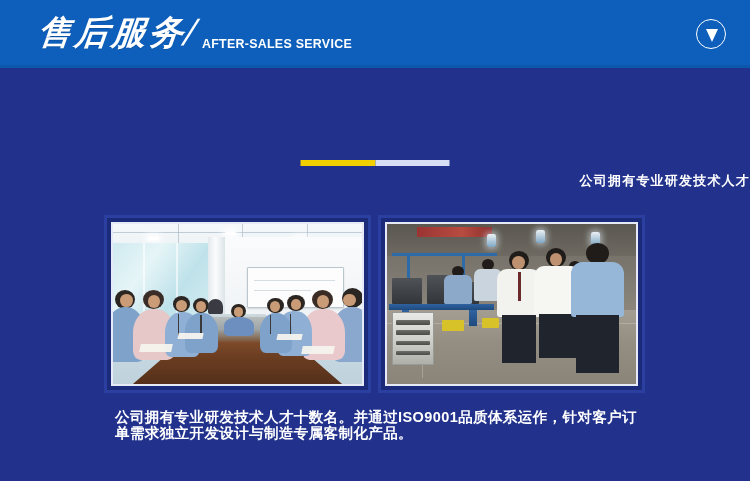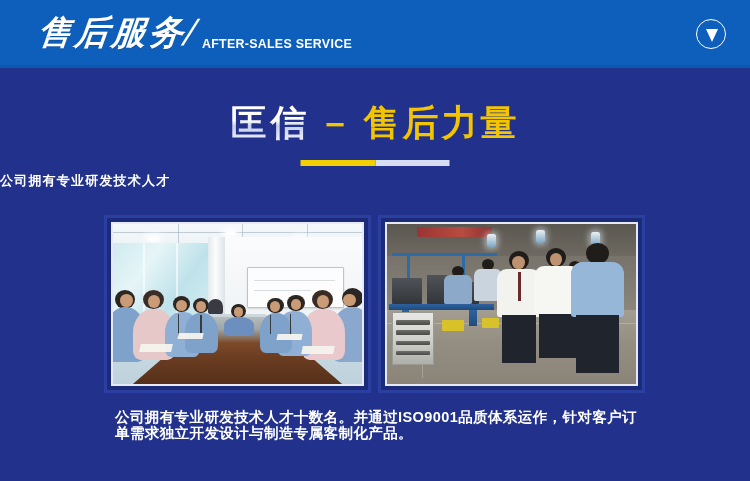--- a/index.html
+++ b/index.html
@@ -76,21 +76,21 @@
   }
   .divider{
     position:absolute;left:50%;top:160px;
     transform:translateX(-50%);
     width:149px;height:6px;display:flex;
   }
   .divider .d-left{width:50%;height:100%;background:#F2D000;}
   .divider .d-right{width:50%;height:100%;background:#D7DDF2;}
   .subtitle{
     position:absolute;left:0;top:172px;width:750px;
-    text-align:left;
+    text-align:right;
     font-size:13px;font-weight:bold;color:#FFFFFF;
     letter-spacing:1.2px;
   }
 
   
   .photo-frame{
     position:absolute;top:215px;width:267px;height:178px;
     background:#1C2A7A;
     border:3px solid #2B3FA0;
     box-sizing:border-box;
@@ -184,25 +184,20 @@
     <div class="hdr-title-en">AFTER-SALES SERVICE</div>
 
     <div class="hdr-circle">
       <svg width="16" height="16" viewBox="0 0 16 16" aria-hidden="true">
         <polygon points="2,2 14,2 8,15" fill="#FFFFFF"></polygon>
       </svg>
     </div>
     <div class="hdr-under"></div>
   </div>
 
-  <div class="title-row">
-    <span class="title-white">匡信</span>
-    <span class="title-dash">－</span>
-    <span class="title-yellow">售后力量</span>
-  </div>
 
   <div class="divider">
     <div class="d-left"></div>
     <div class="d-right"></div>
   </div>
 
   <div class="subtitle">公司拥有专业研发技术人才</div>
 
   <div class="photo-frame left">
     <div class="inner-ring">

